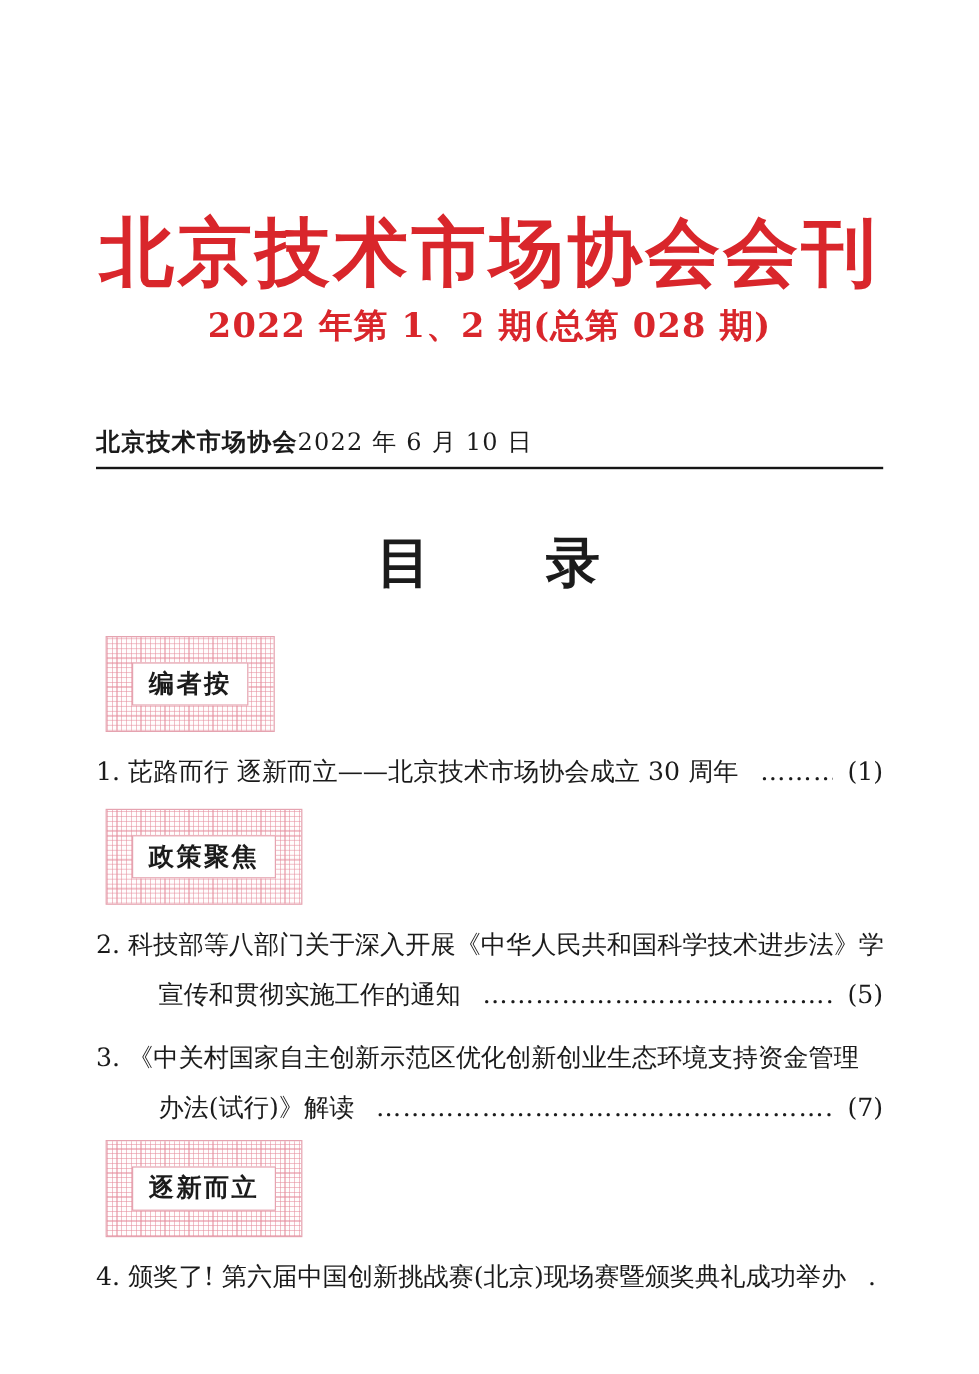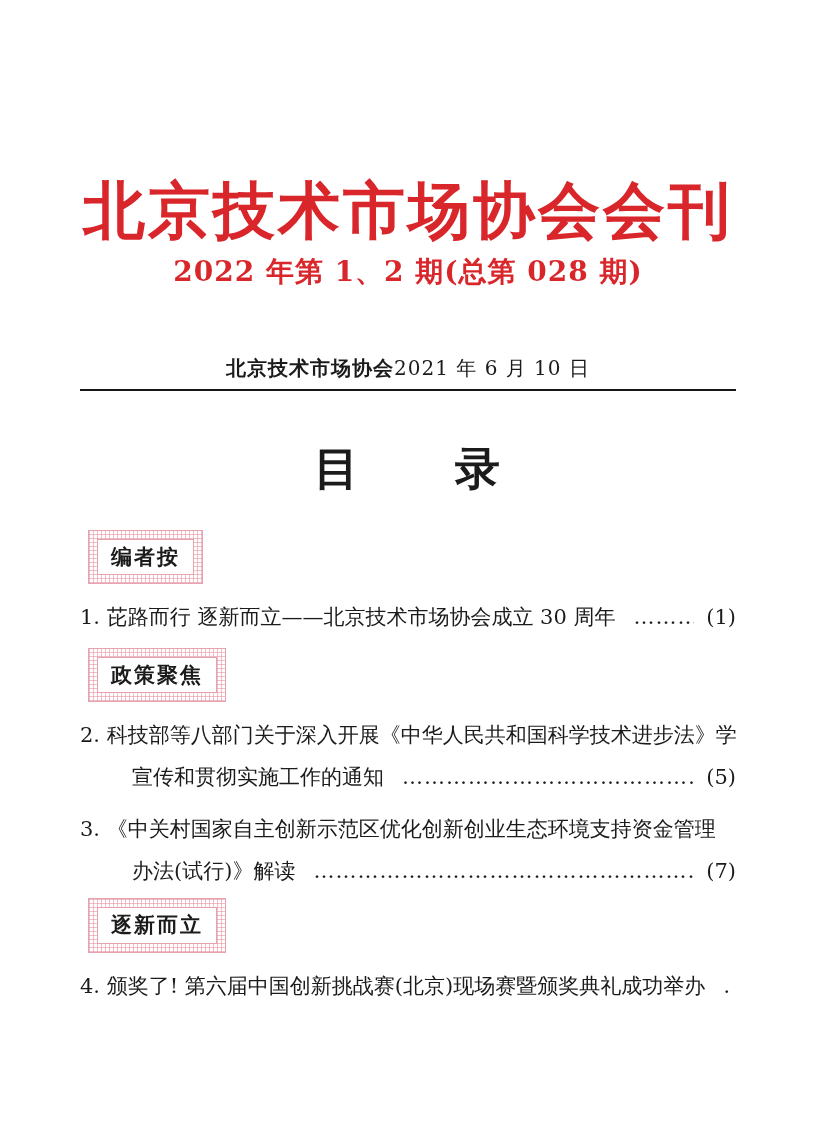--- a/index.html
+++ b/index.html
@@ -36,21 +36,21 @@
     font-size:28px;
     font-weight:600;
     color:var(--accent-red);
     letter-spacing:1px;
   }
 
   
   .pub-row{
     margin-top:64px;
     display:flex;
-    justify-content:center;
+    justify-content:flex-start;
     align-items:baseline;
     white-space:nowrap;
   }
   .pub-org{
     font-family:var(--sans);
     font-weight:700;
     font-size:20px;
     letter-spacing:1px;
   }
   .pub-date{
@@ -73,21 +73,21 @@
     font-size:45px;
     line-height:1.25;
     letter-spacing:2px;
     white-space:nowrap;
   }
 
   
   .tag{
     display:inline-block;
     margin-left:8px;
-    padding:8px;
+    padding:21px;
     border:1px solid var(--border-pink);
     background-color:#fffdfd;
     background-image:
       repeating-linear-gradient(0deg, rgba(229,140,156,.55) 0 1px, transparent 1px 4px),
       repeating-linear-gradient(90deg, rgba(229,140,156,.55) 0 1px, transparent 1px 4px);
   }
   .tag-inner{
     display:block;
     background:#ffffff;
     border:1px solid var(--border-pink);
@@ -126,21 +126,21 @@
 
 <div class="page">
 
   <div class="masthead">
     <h1 class="journal-title">北京技术市场协会会刊</h1>
     <div class="issue-line">2022 年第 1、2 期(总第 028 期)</div>
   </div>
 
   <div class="pub-row">
     <span class="pub-org">北京技术市场协会</span>
-    <span class="pub-date">2021 年 6 月 10 日</span>
+    <span class="pub-date">2022 年 6 月 10 日</span>
   </div>
   <hr class="rule">
 
   <h2 class="toc-title">目　　录</h2>
 
   
   <div class="tag tag-first">
     <span class="tag-inner">编者按</span>
   </div>
 

